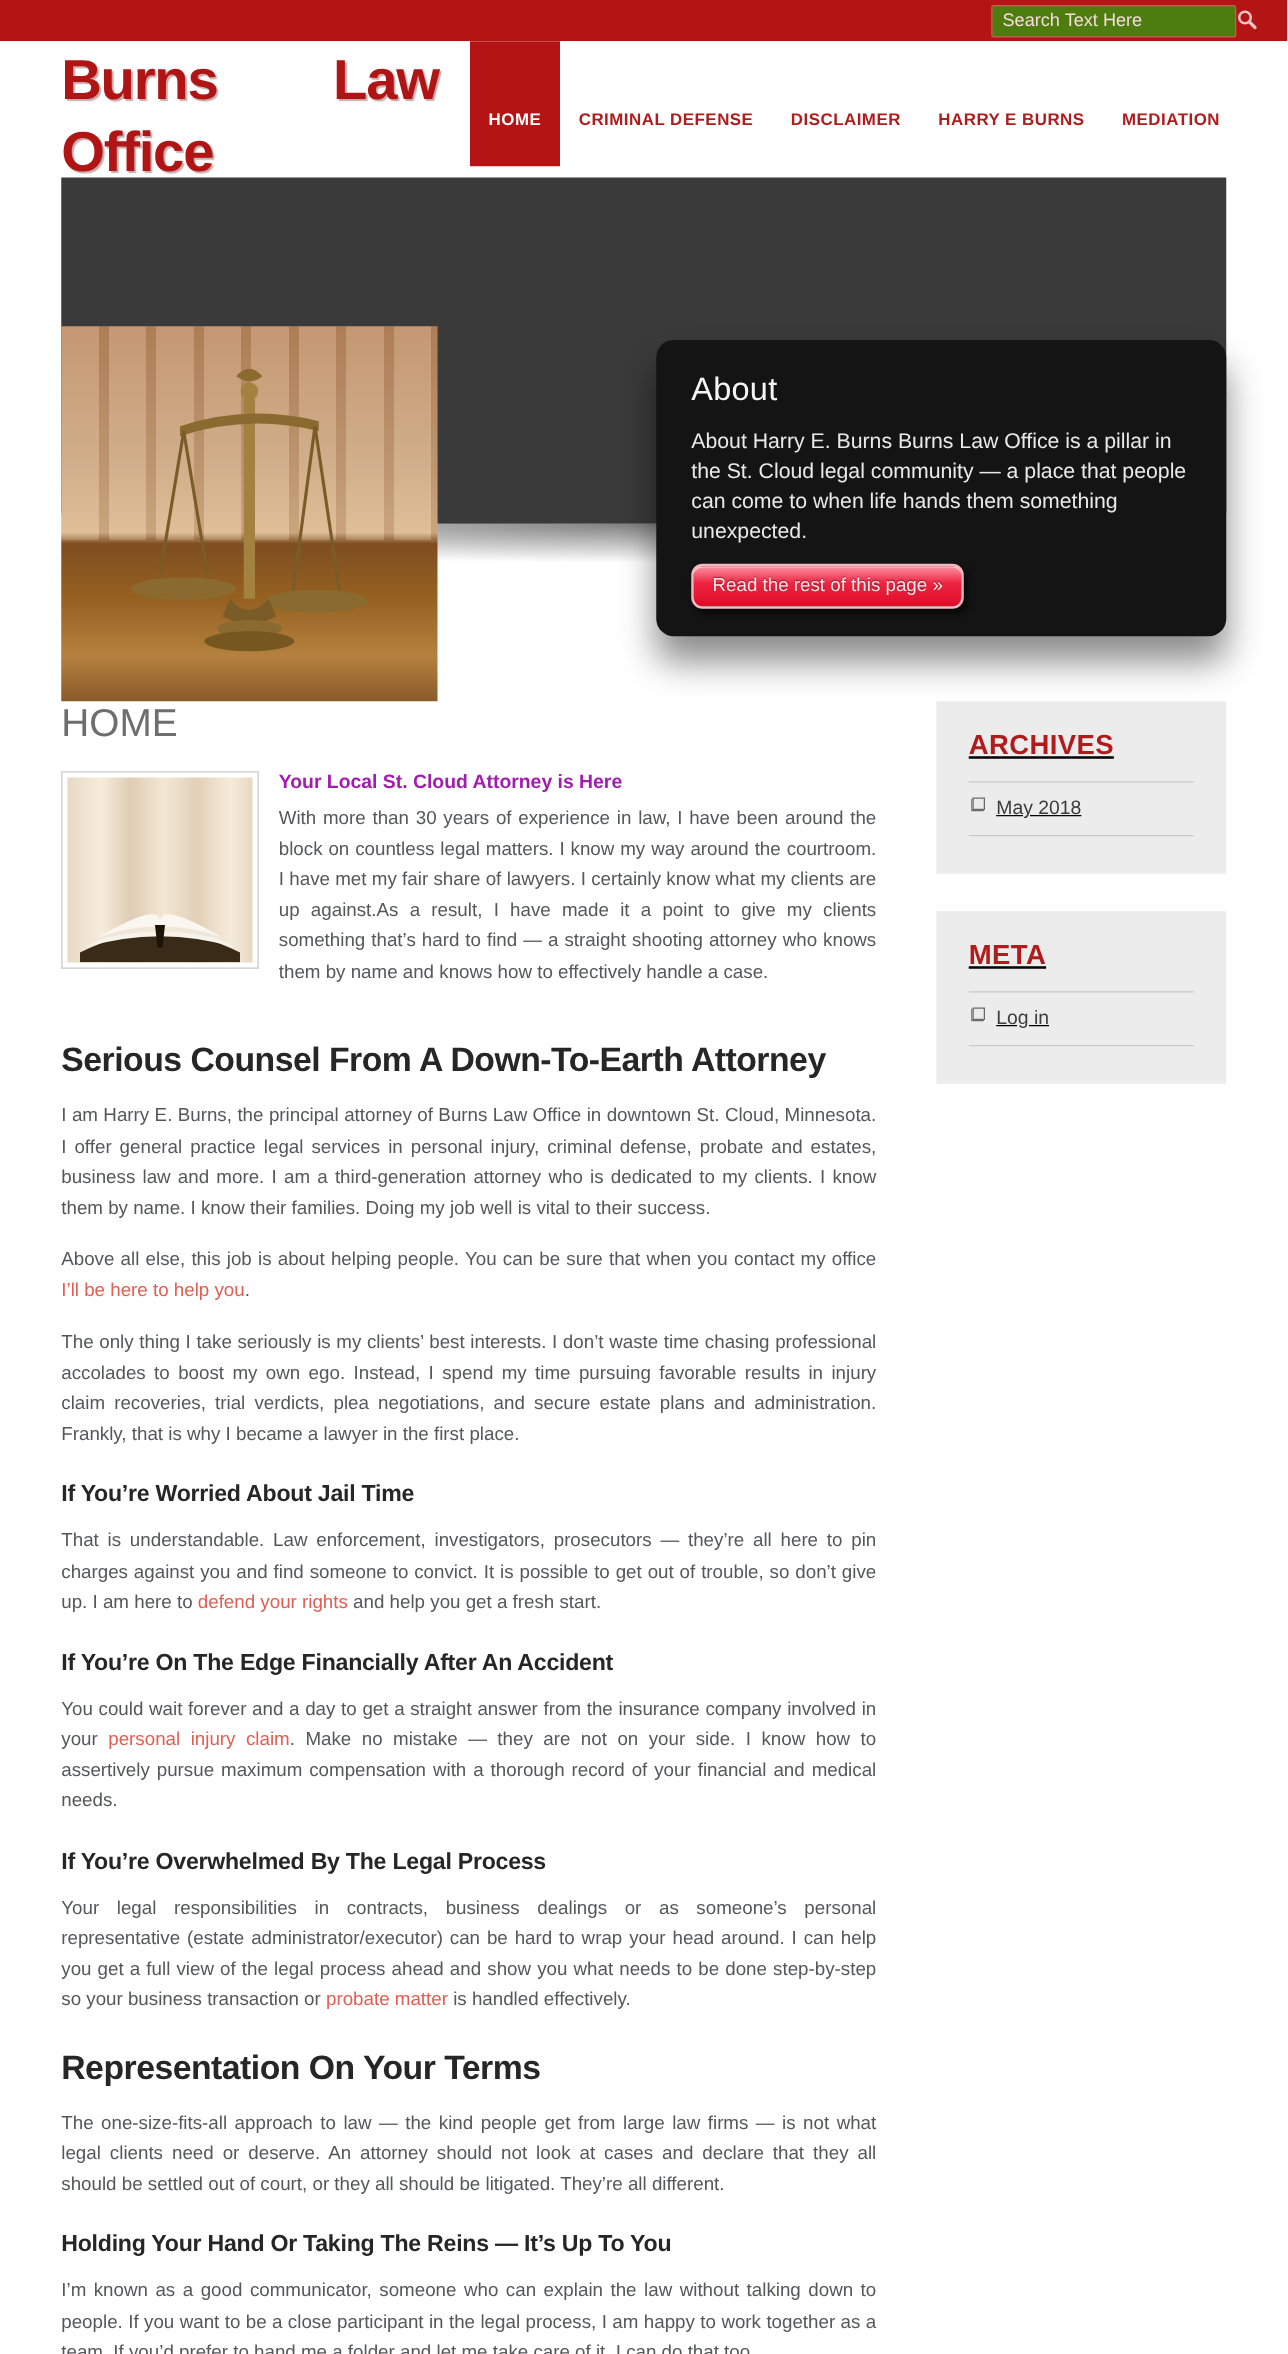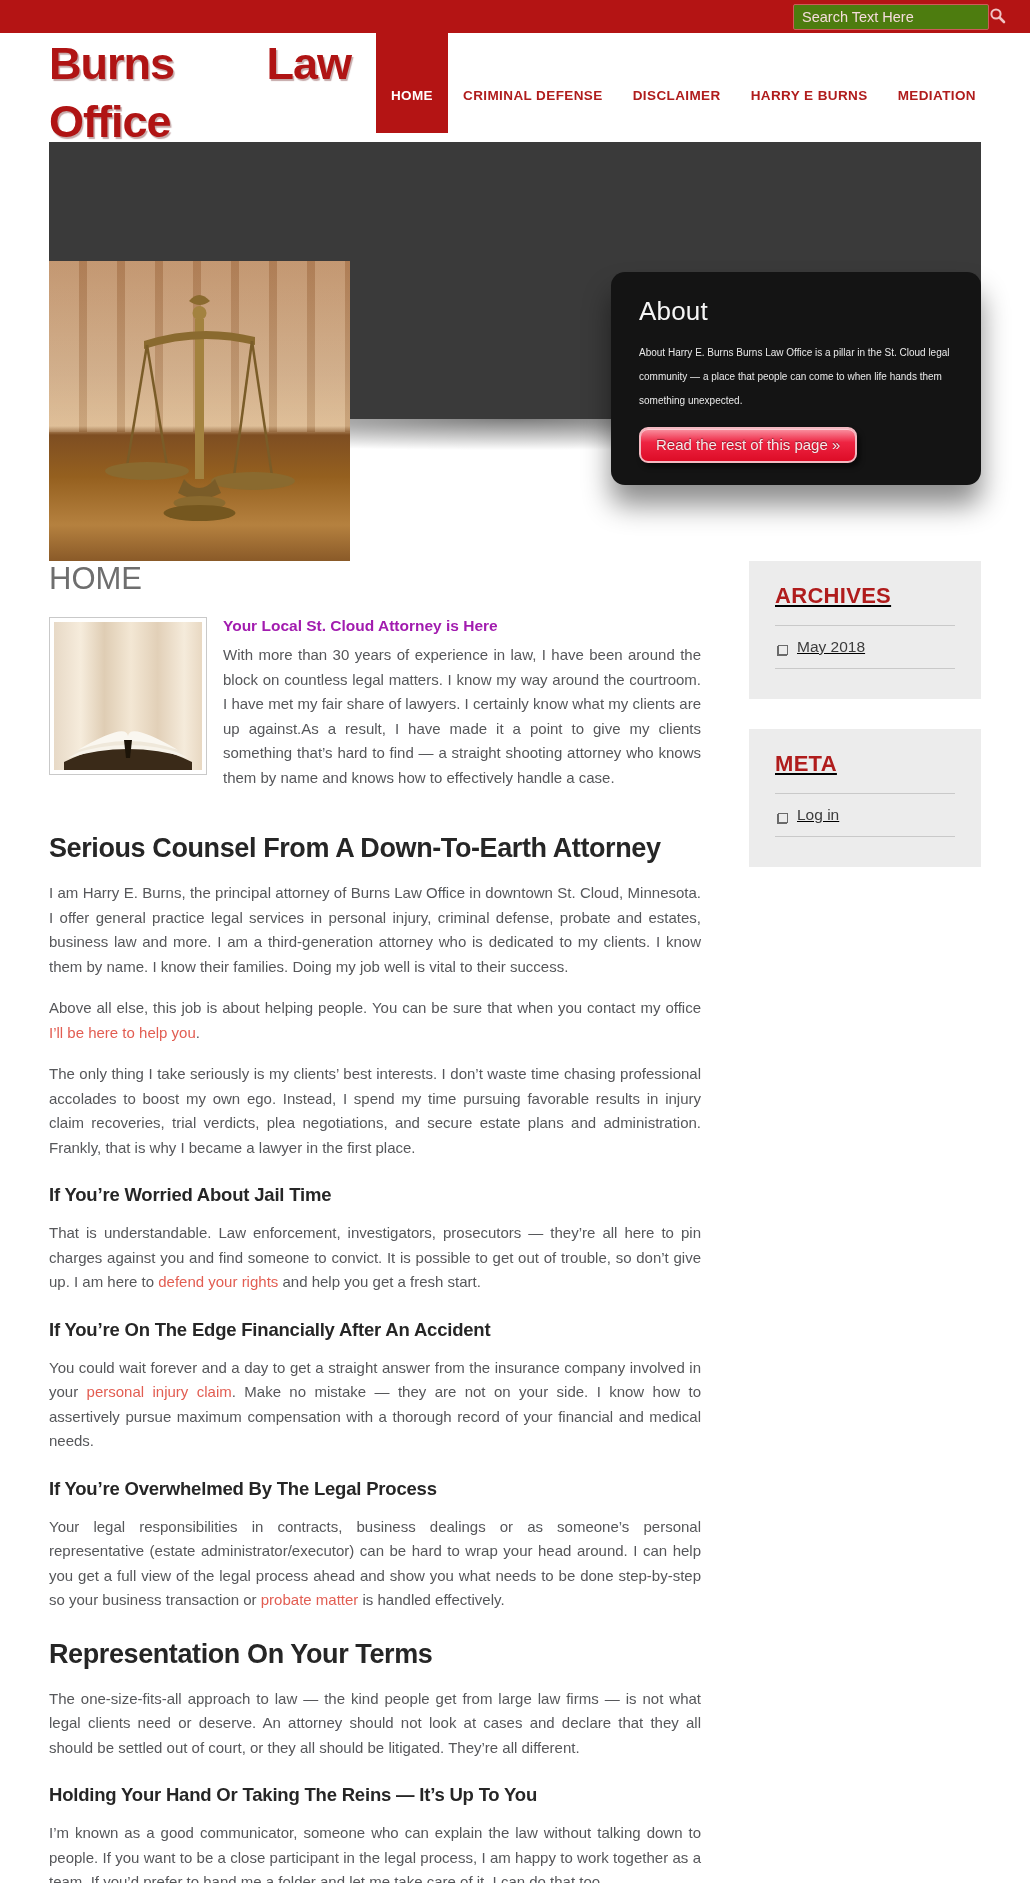--- a/index.html
+++ b/index.html
@@ -34,25 +34,25 @@
   .hero-shadow { height:46px; margin:0 6px;
     background:radial-gradient(ellipse 85% 100% at 50% 0, rgba(0,0,0,.50), rgba(0,0,0,0) 68%); }
   .scales-photo { position:absolute; left:0; top:119px; width:301px; height:300px;
     overflow:hidden; z-index:3;
     background:linear-gradient(180deg,#b9885f 0%, #caa47e 38%, #d9b68c 55%, #7e4e22 58%, #95601f 72%, #b5813f 88%, #8a5a28 100%); }
   .scales-panels { position:absolute; inset:0 0 43% 0;
     background:repeating-linear-gradient(90deg, rgba(255,240,220,.30) 0 30px, rgba(110,60,25,.28) 30px 38px);
     opacity:.5; }
   .scales-photo svg { position:absolute; left:0; top:0; }
 
-  .about-box { position:absolute; right:0; top:130px; width:370px; z-index:4;
+  .about-box { position:absolute; right:0; top:130px; width:456px; z-index:4;
     background:#141414; border-radius:14px; padding:24px 28px 22px;
     box-shadow:0 20px 28px rgba(0,0,0,.45); }
   .about-title { color:#f5f5f5; font-size:26px; font-weight:400; letter-spacing:.2px; margin-bottom:14px; }
-  .about-text { color:#e9e9e9; font-size:10px; line-height:24px; margin-bottom:14px; }
+  .about-text { color:#e9e9e9; font-size:17px; line-height:24px; margin-bottom:14px; }
   .readmore-btn { display:inline-block; cursor:pointer;
     font-size:15px; color:#f7e9e9; text-shadow:0 -1px 1px rgba(0,0,0,.45);
     background:linear-gradient(180deg,#fa93a2 0%, #ee2442 42%, #dd0c26 100%);
     border:2px solid #f3b9c1; border-radius:9px; padding:7px 15px 8px;
     box-shadow:inset 0 1px 0 rgba(255,255,255,.55), 3px 4px 5px rgba(0,0,0,.55);
     font-family:"Liberation Sans",sans-serif; }
 
   
   .main-row { display:flex; justify-content:space-between; margin-top:96px; }
   .content-col { width:652px; }
@@ -70,21 +70,21 @@
   .intro-heading { font-size:15.5px; font-weight:bold; color:#a21caf; margin-bottom:8px; }
 
   .body-p { font-size:15px; line-height:24.5px; color:#56575a; text-align:justify; margin-bottom:17px; }
   .content-col h2 { font-size:27px; color:#262626; font-weight:bold; letter-spacing:-.4px; margin:26px 0 17px; }
   .content-col h3 { font-size:18.5px; color:#262626; font-weight:bold; letter-spacing:-.2px; margin:24px 0 15px; }
   .txt-link { color:#e25d52; text-decoration:none; cursor:pointer; }
 
   
   .widget { background:#ececec; padding:22px 26px 30px; margin-bottom:30px;text-decoration:underline; }
   .widget-title { color:#b01c1c; font-size:22px; font-weight:bold; letter-spacing:.3px; margin-bottom:16px; }
-  .widget-item { display:flex; align-items:flex-end; gap:9px; padding:12px 2px;
+  .widget-item { display:flex; align-items:flex-start; gap:9px; padding:12px 2px;
     border-top:1px solid #c9c9c9; border-bottom:1px solid #c9c9c9;
     color:#3c3c3c; font-size:15.5px; text-decoration:none; cursor:pointer; }
   .pages-icon { position:relative; width:11px; height:11px; display:inline-block; flex:0 0 11px; }
   .pages-icon::before { content:""; position:absolute; left:0; bottom:0; width:8px; height:8px; border:1px solid #6a6a6a; background:#ececec; }
   .pages-icon::after { content:""; position:absolute; right:0; top:0; width:8px; height:8px; border:1px solid #6a6a6a; background:#ececec; }
 </style>
 </head>
 <body>
 
 <div class="topbar">

